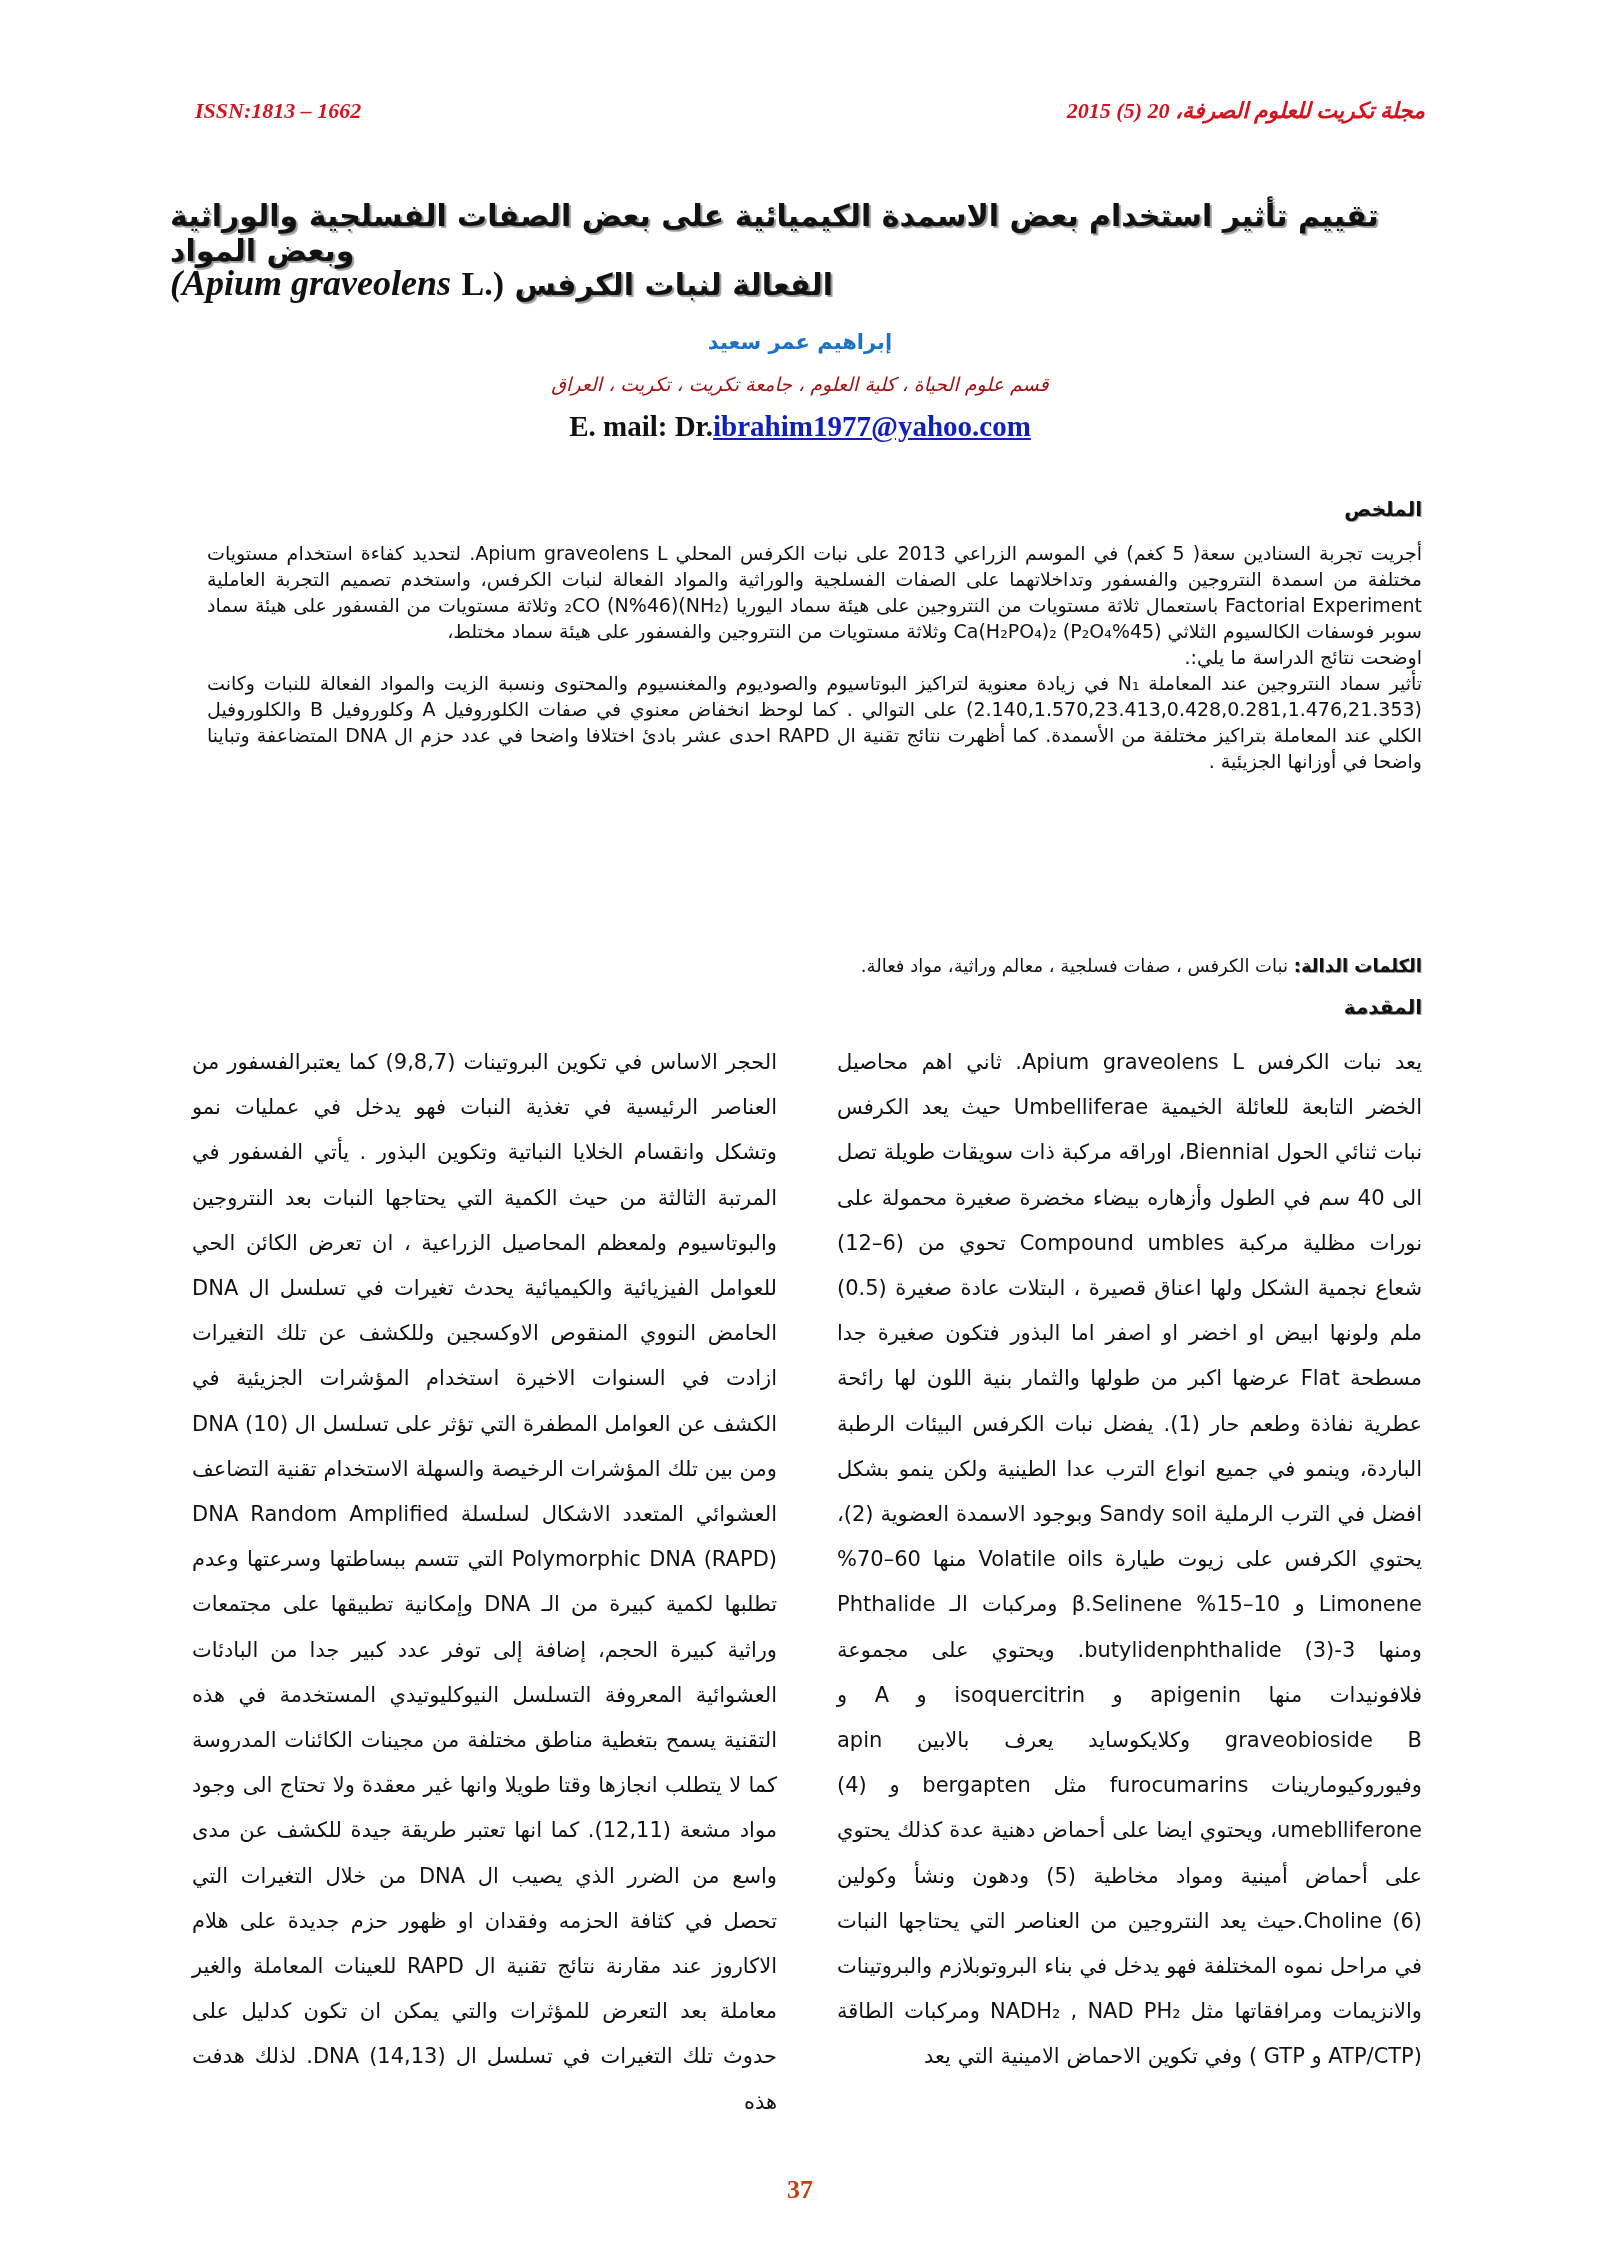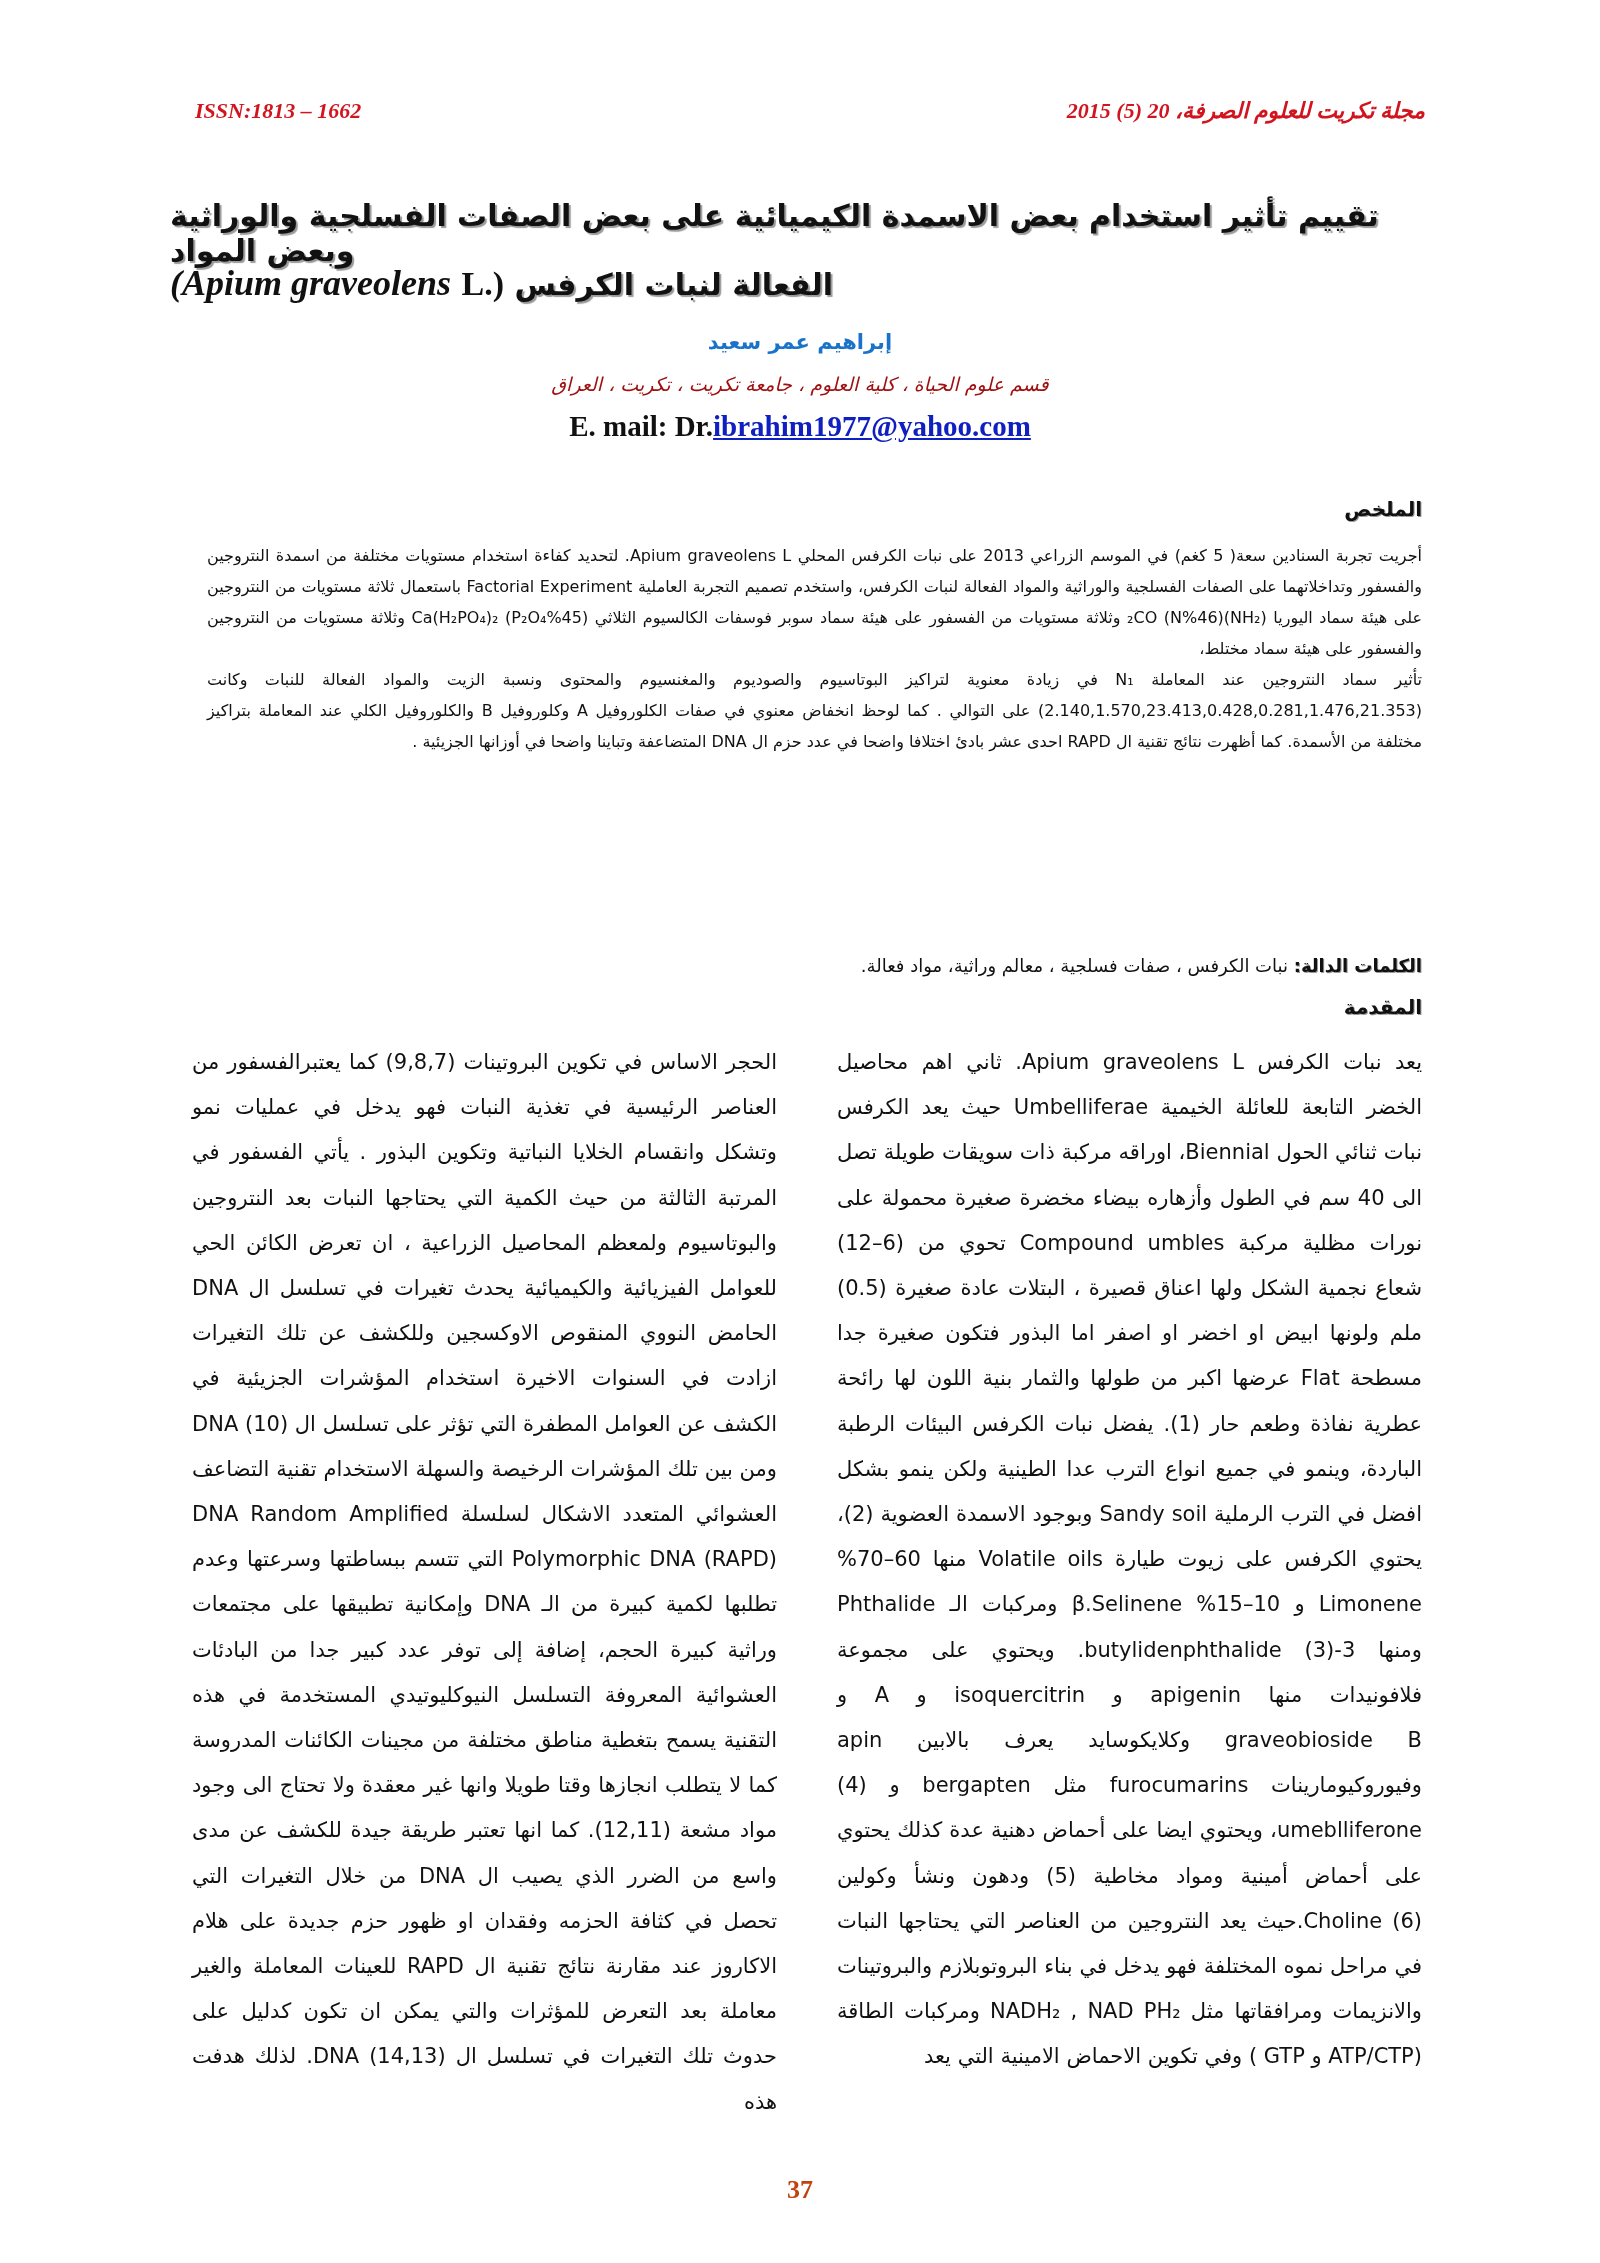--- a/index.html
+++ b/index.html
@@ -19,21 +19,21 @@
   .author { position:absolute; top:330px; left:0; right:0; text-align:center; direction:rtl;
             color:#1a73c9; font-weight:bold; font-size:21px; font-family:"DejaVu Sans", sans-serif; }
   .affil { position:absolute; top:373px; left:0; right:0; text-align:center; direction:rtl;
            color:#a01010; font-style:italic; font-size:19px; font-family:"DejaVu Sans", sans-serif; }
   .email { position:absolute; top:410px; left:0; right:0; text-align:center;
            font-weight:bold; font-size:29px; font-family:"Liberation Serif", serif; color:#111; }
   .email a { color:#1020c0; text-decoration:underline; }
   .sec { position:absolute; right:178px; direction:rtl; font-weight:bold; font-size:20px;
          font-family:"DejaVu Sans", sans-serif; text-shadow:1px 1px 0 #999; }
   .abstract { position:absolute; top:540px; left:207px; right:178px; direction:rtl;
-              font-size:16px; line-height:31px; text-align:justify;
+              font-size:19px; line-height:26px; text-align:justify;
               font-family:"DejaVu Sans", sans-serif; }
   .abstract p { margin:0; }
   .kw { position:absolute; top:955px; right:178px; left:190px; direction:rtl; font-size:18px;
         font-family:"DejaVu Sans", sans-serif; }
   .kw b { text-shadow:1px 1px 0 #999; }
   .col { position:absolute; top:1040px; width:585px; direction:rtl; text-align:justify;
          font-size:21px; line-height:45.2px; font-family:"DejaVu Sans", sans-serif; }
   .col-right { right:178px; }
   .col-left { left:192px; }
   .col p { margin:0; }
@@ -54,20 +54,21 @@
 
 <div class="author">إبراهيم عمر سعيد</div>
 <div class="affil">قسم علوم الحياة ، كلية العلوم ، جامعة تكريت ، تكريت ، العراق</div>
 <div class="email">
   <span>E. mail: Dr.</span><a>ibrahim1977@yahoo.com</a>
 </div>
 
 <div class="sec" style="top:497px;">الملخص</div>
 <div class="abstract">
   <p>أجريت تجربة السنادين سعة( 5 كغم) في الموسم الزراعي 2013 على نبات الكرفس المحلي Apium graveolens L. لتحديد كفاءة استخدام مستويات مختلفة من اسمدة النتروجين والفسفور وتداخلاتهما على الصفات الفسلجية والوراثية والمواد الفعالة لنبات الكرفس، واستخدم تصميم التجربة العاملية Factorial Experiment باستعمال ثلاثة مستويات من النتروجين على هيئة سماد اليوريا (NH₂)₂CO (N%46) وثلاثة مستويات من الفسفور على هيئة سماد سوبر فوسفات الكالسيوم الثلاثي Ca(H₂PO₄)₂ (P₂O₄%45) وثلاثة مستويات من النتروجين والفسفور على هيئة سماد مختلط،</p>
+  <p>اوضحت نتائج الدراسة ما يلي:.</p>
   <p>تأثير سماد النتروجين عند المعاملة N₁ في زيادة معنوية لتراكيز البوتاسيوم والصوديوم والمغنسيوم والمحتوى ونسبة الزيت والمواد الفعالة للنبات وكانت (2.140,1.570,23.413,0.428,0.281,1.476,21.353) على التوالي . كما لوحظ انخفاض معنوي في صفات الكلوروفيل A وكلوروفيل B والكلوروفيل الكلي عند المعاملة بتراكيز مختلفة من الأسمدة. كما أظهرت نتائج تقنية ال RAPD احدى عشر بادئ اختلافا واضحا في عدد حزم ال DNA المتضاعفة وتباينا واضحا في أوزانها الجزيئية .</p>
 </div>
 
 <div class="kw">
   <b>الكلمات الدالة:</b><span> نبات الكرفس ، صفات فسلجية ، معالم وراثية، مواد فعالة.</span>
 </div>
 
 <div class="sec" style="top:995px;">المقدمة</div>
 
 <div class="col col-right">

